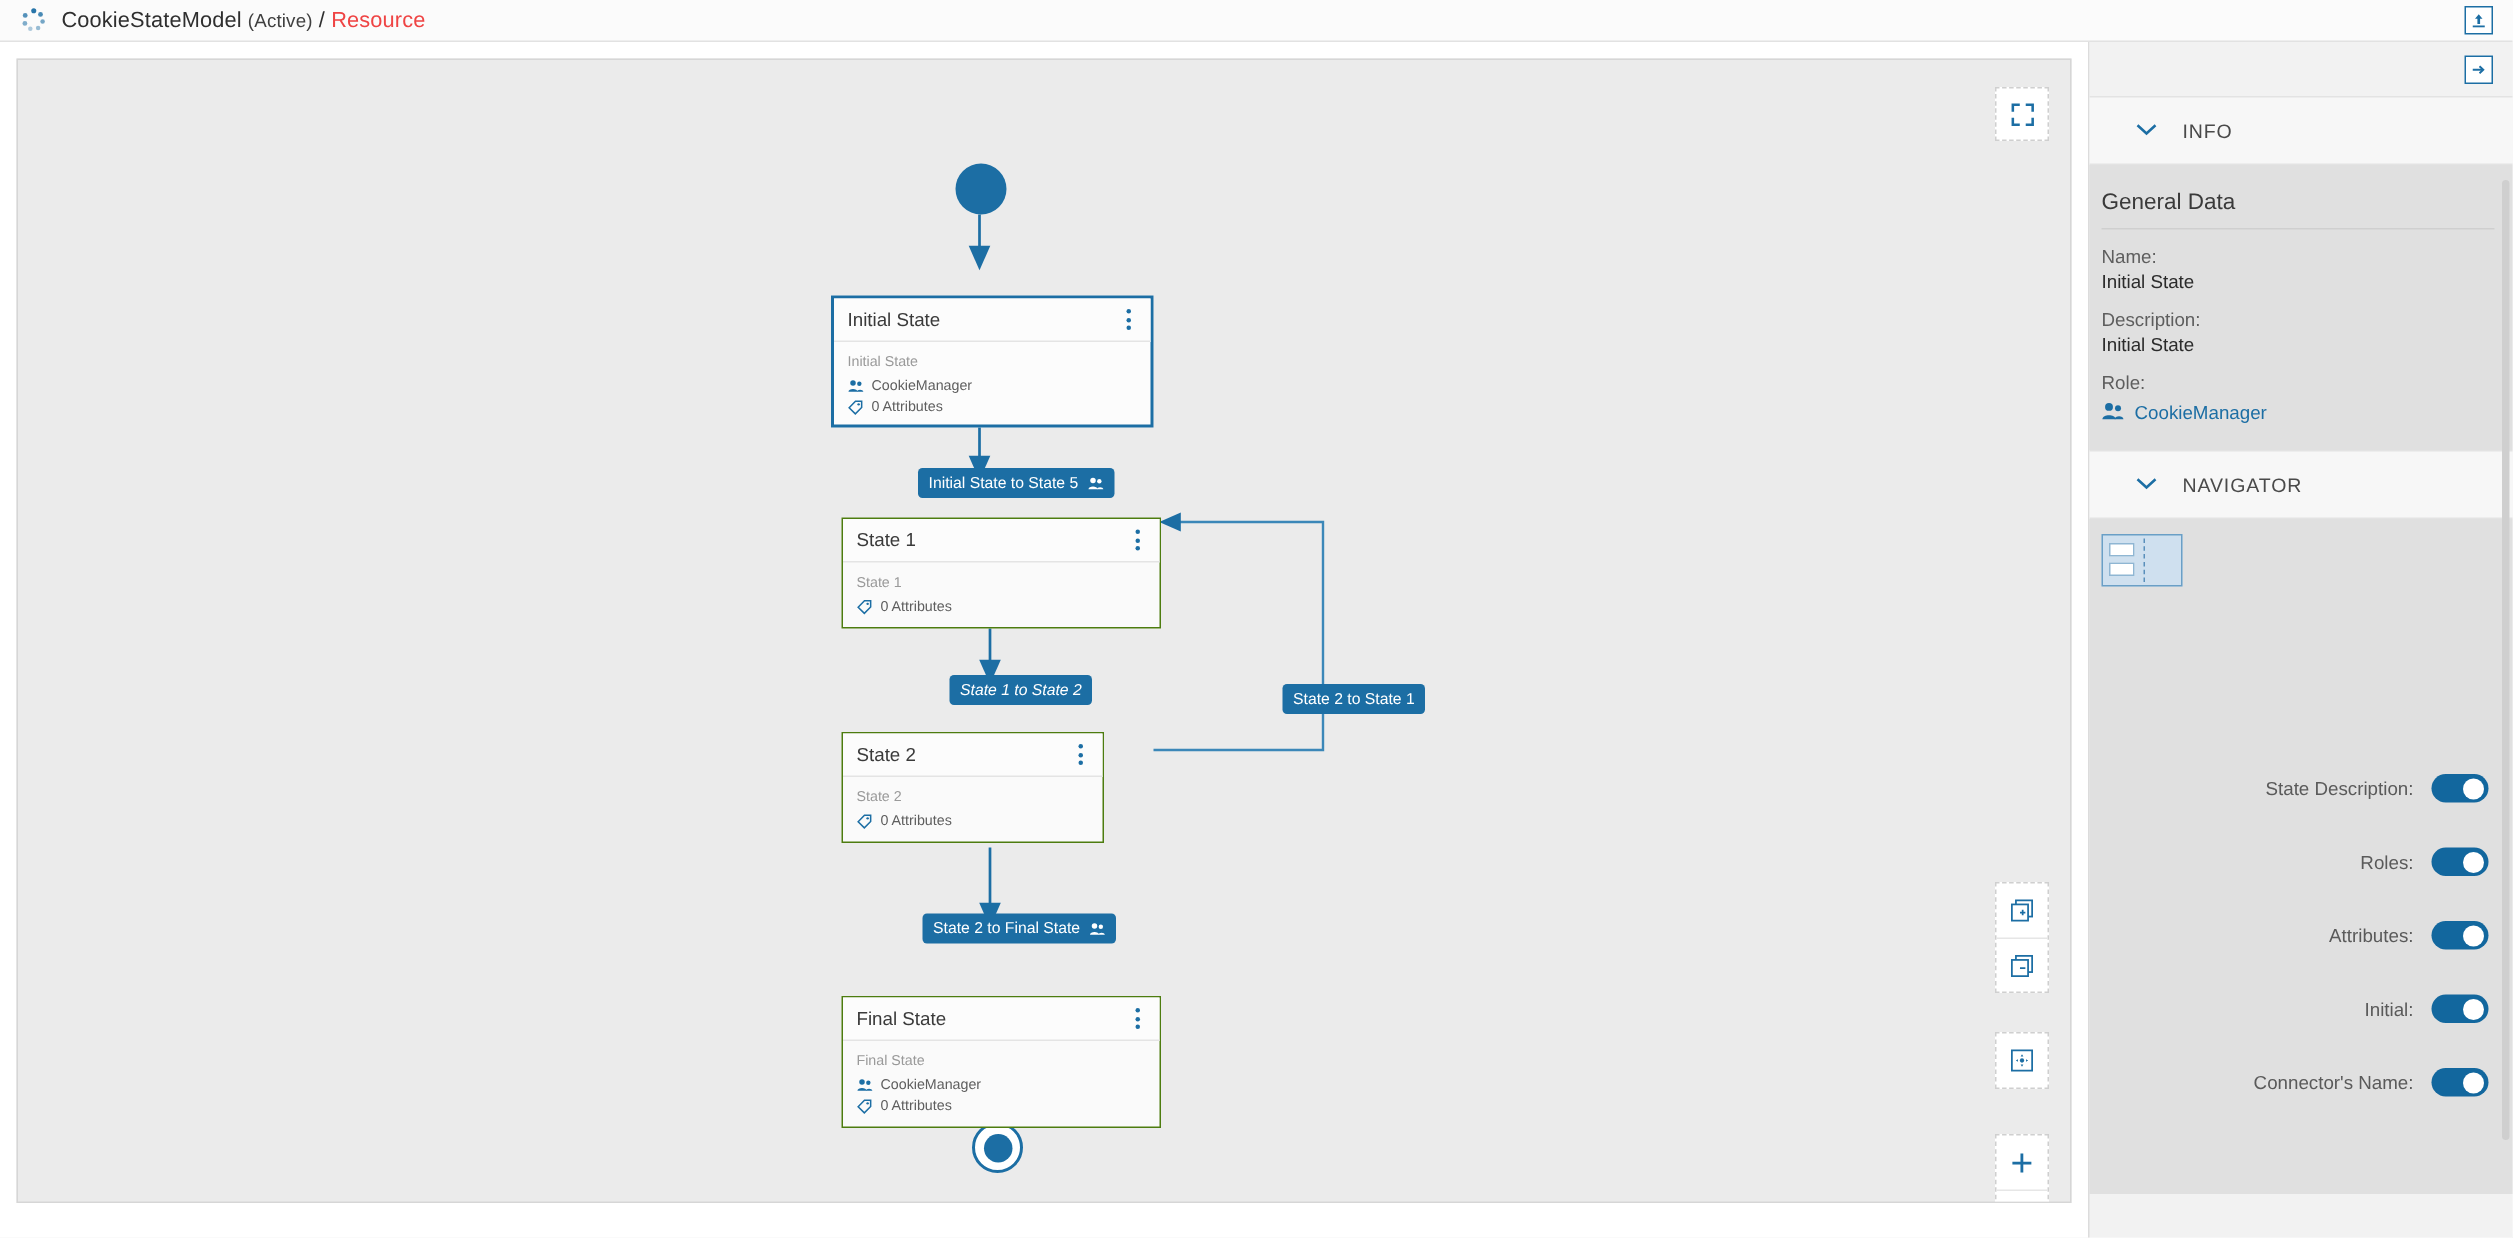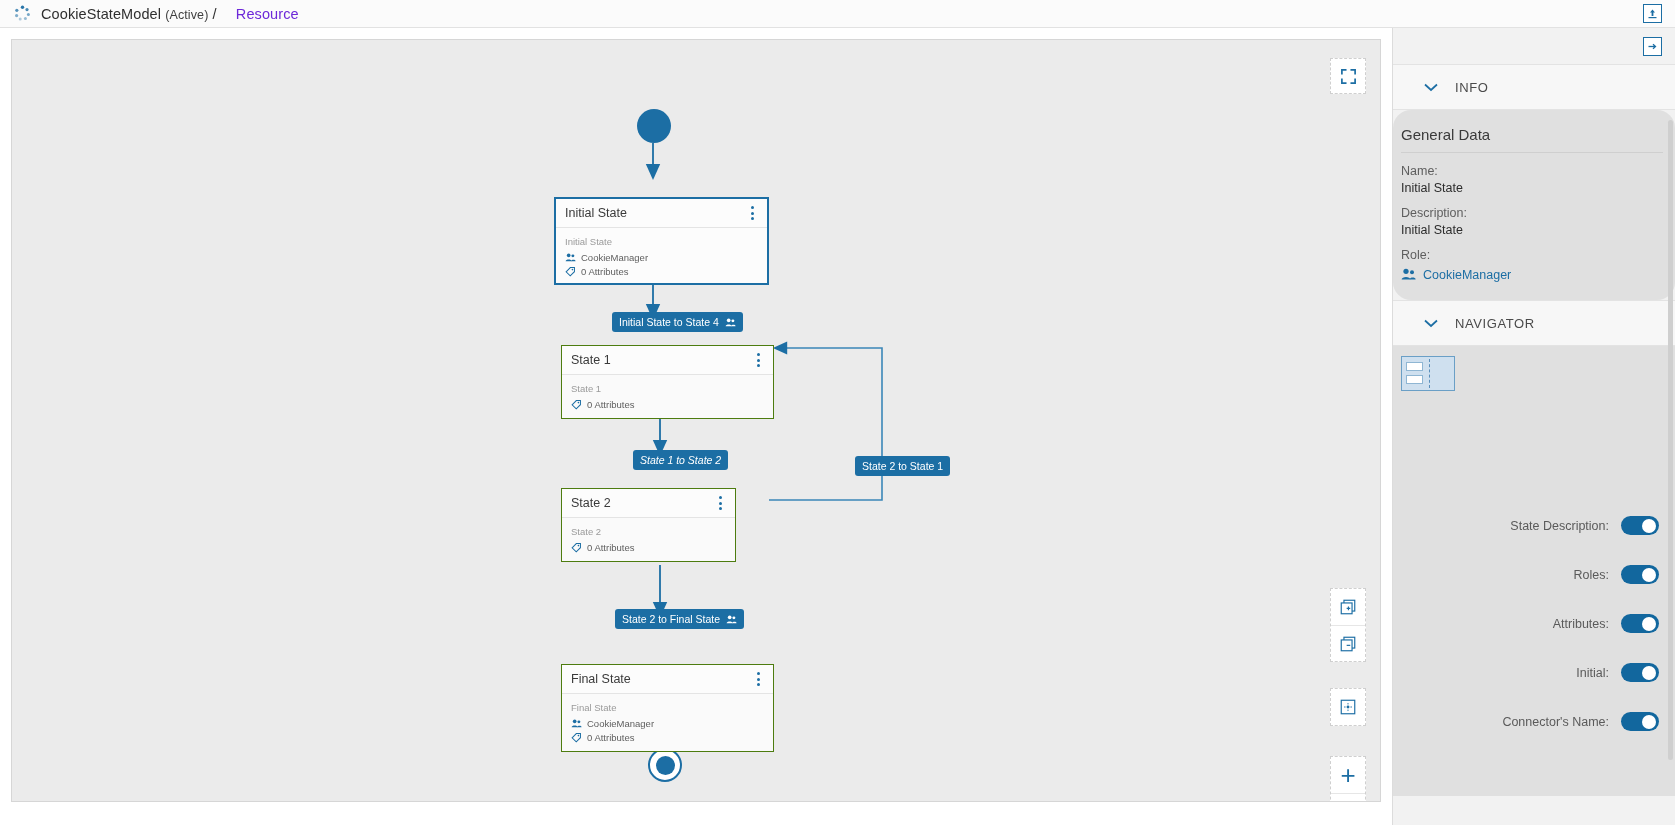--- a/index.html
+++ b/index.html
@@ -19,21 +19,21 @@
     background: #fbfbfb;
     border-bottom: 1px solid #e2e2e2;
     display: flex; align-items: center;
   }
   .topbar-left { display: flex; align-items: center; padding-left: 14px; gap: 10px; }
   .spinner-icon { width: 17px; height: 17px; position: relative; display:block; }
   .breadcrumb { font-size: 14.5px; color: #2f2f2f; letter-spacing: .1px; }
   .bc-model { color:#2f2f2f; }
   .bc-active { color: #404040; font-size: 12.5px; }
   .bc-sep { color:#2f2f2f; }
-  .bc-res { color:#6d28d9;margin-left:15px; }
+  .bc-res { color:#ef4444; }
   .topbar-right { margin-left: auto; padding-right: 13px; display:flex; align-items:center; }
   .sq-icon-btn {
     width: 19px; height: 19px;
     border: 1px solid #1c6ea4;
     display: flex; align-items: center; justify-content: center;
     background: #fff; cursor: pointer;
   }
 
   
   .canvas-wrap {
@@ -141,21 +141,21 @@
   .rp-section-head {
     height: 46px; display:flex; align-items:center; gap: 16px;
     padding-left: 30px;
     background: #f7f7f7;
     border-top: 1px solid #e3e3e3;
     border-bottom: 1px solid #e3e3e3;
     cursor: pointer;
   }
   .chev { color: #1c6ea4; display:block; }
   .rp-section-title { font-size: 13px; color: #4a4a4a; letter-spacing: .6px; }
-  .rp-body { background: #e0e0e0; padding: 16px 12px 18px 8px; border-radius: 18px; }
+  .rp-body { background: #e0e0e0; padding: 16px 12px 18px 8px; }
   .gd-title { font-size: 15px; color:#3a3a3a; margin: 0 0 9px 0; }
   .gd-rule { height:1px; background:#cfcfcf; margin-bottom: 11px; }
   .gd-label { font-size: 12.5px; color:#5e5e5e; margin-top: 11px; }
   .gd-value { font-size: 12.5px; color:#2b2b2b; margin-top: 3px; }
   .gd-role { display:flex; align-items:center; gap:7px; margin-top: 5px; }
   .gd-role span { font-size: 12.5px; color:#1c6ea4; }
 
   .nav-body { background:#e0e0e0; height: 150px; padding: 10px 0 0 8px; }
   .nav-thumb {
     width: 54px; height: 35px;
@@ -361,21 +361,21 @@
                 <path d="M1.2 6.3 L5.8 1.7 H10.3 V6.2 L5.7 10.8 Z" fill="none" stroke="#1c6ea4" stroke-width="1.1"></path>
                 <circle cx="8.1" cy="3.9" r="0.9" fill="#1c6ea4"></circle>
               </svg>
           </span>
           <span>0 Attributes</span>
         </div>
       </div>
     </div>
 
     <div class="conn-label" style="left:600px; top:272px;">
-      <span>Initial State to State 4</span>
+      <span>Initial State to State 5</span>
       <span class="mini-ico-w">
         <svg width="11" height="11" viewBox="0 0 12 12">
             <circle cx="4" cy="3.6" r="2" fill="#fff"></circle>
             <circle cx="8.6" cy="4.2" r="1.6" fill="#fff"></circle>
             <path d="M0.7 10 C0.7 7.4 7.3 7.4 7.3 10 Z" fill="#fff"></path>
             <path d="M6.8 10 C6.8 8 11.5 8 11.5 10 Z" fill="#fff"></path>
           </svg>
       </span>
     </div>
 

